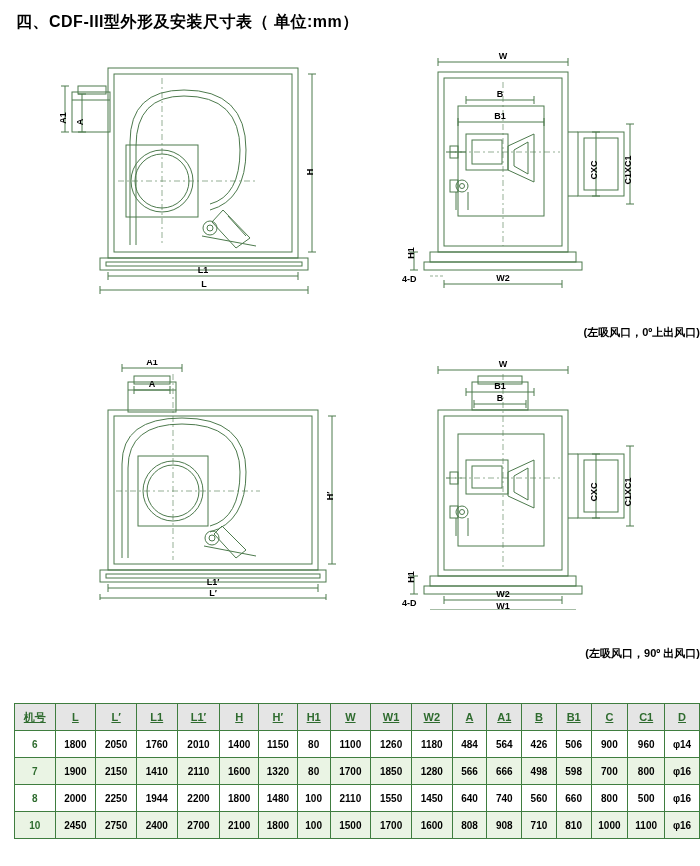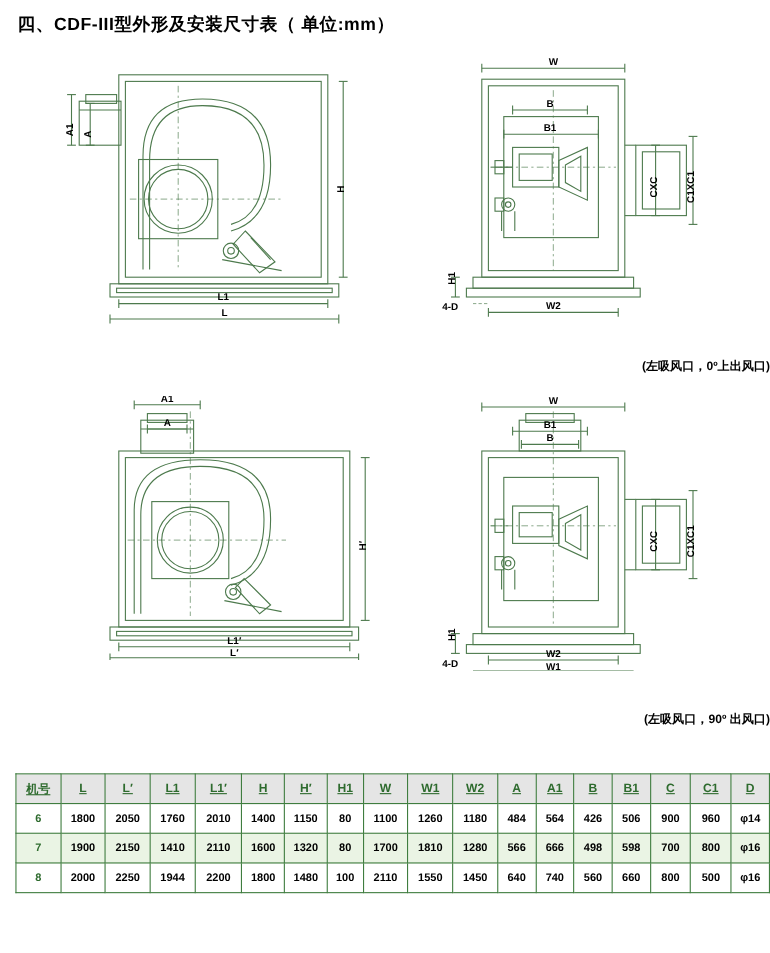--- a/index.html
+++ b/index.html
@@ -376,21 +376,21 @@
     <tr class="alt">
       <td>7</td>
       <td>1900</td>
       <td>2150</td>
       <td>1410</td>
       <td>2110</td>
       <td>1600</td>
       <td>1320</td>
       <td>80</td>
       <td>1700</td>
-      <td>1810</td>
+      <td>1850</td>
       <td>1280</td>
       <td>566</td>
       <td>666</td>
       <td>498</td>
       <td>598</td>
       <td>700</td>
       <td>800</td>
       <td>φ16</td>
     </tr>
     <tr>
@@ -406,14 +406,34 @@
       <td>1550</td>
       <td>1450</td>
       <td>640</td>
       <td>740</td>
       <td>560</td>
       <td>660</td>
       <td>800</td>
       <td>500</td>
       <td>φ16</td>
     </tr>
+    <tr class="alt">
+      <td>10</td>
+      <td>2450</td>
+      <td>2750</td>
+      <td>2400</td>
+      <td>2700</td>
+      <td>2100</td>
+      <td>1800</td>
+      <td>100</td>
+      <td>1500</td>
+      <td>1700</td>
+      <td>1600</td>
+      <td>808</td>
+      <td>908</td>
+      <td>710</td>
+      <td>810</td>
+      <td>1000</td>
+      <td>1100</td>
+      <td>φ16</td>
+    </tr>
   </tbody>
 </table>
 
 </body></html>

